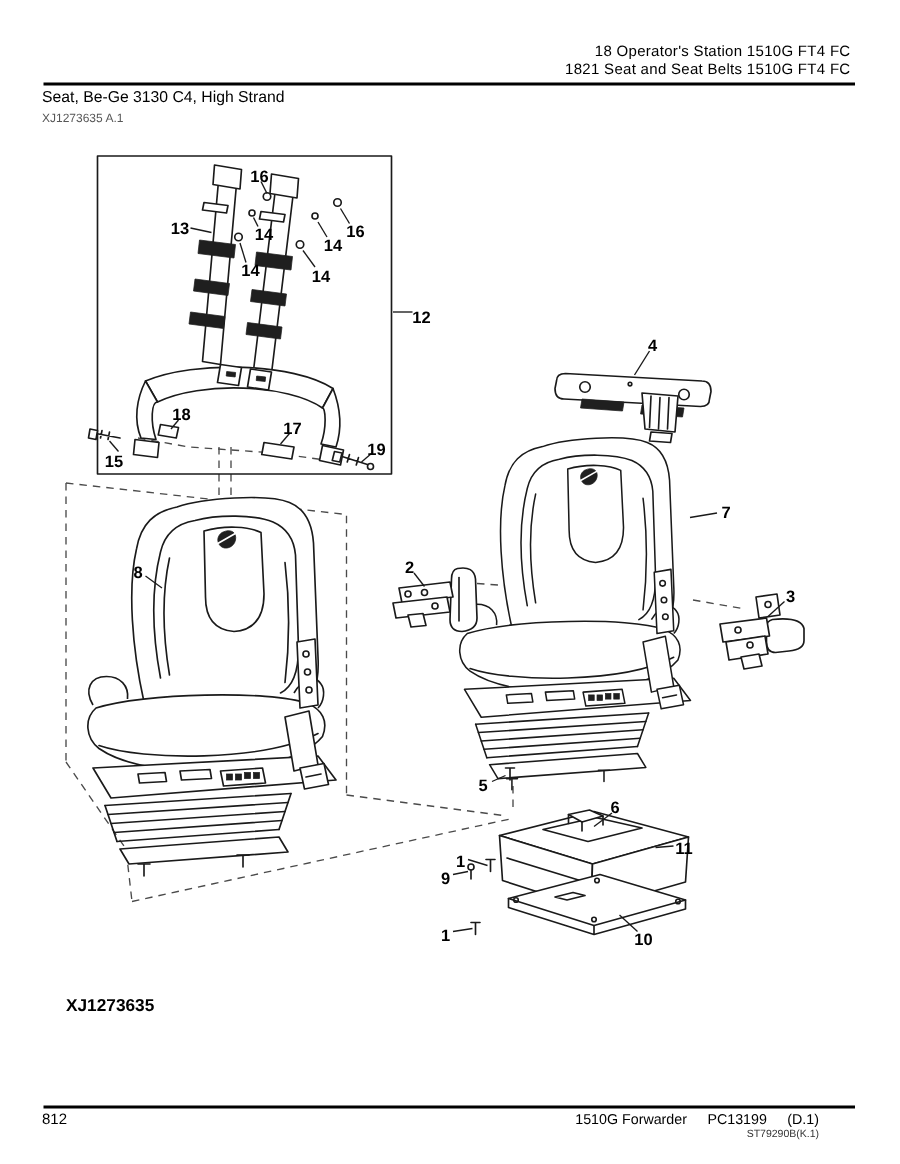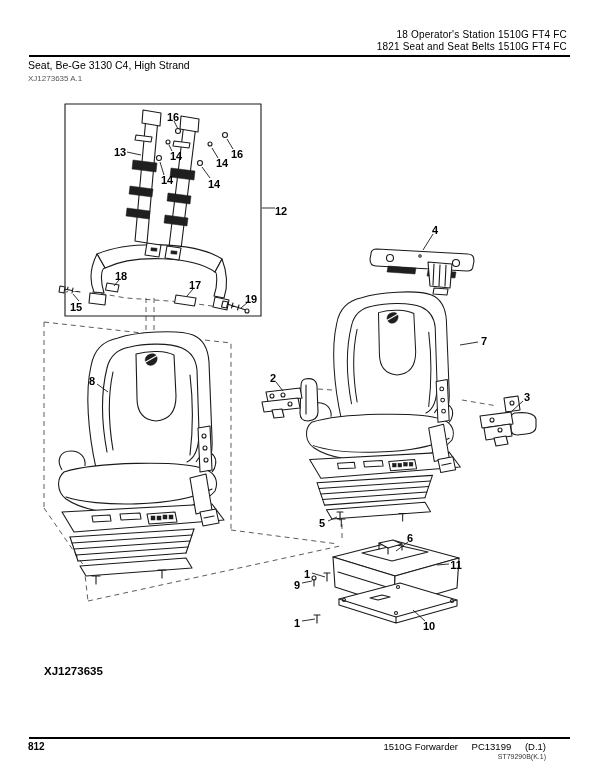--- a/index.html
+++ b/index.html
@@ -6,21 +6,21 @@
   body{
     width:600px;height:776px;background:#ffffff;position:relative;overflow:hidden;
     font-family:"Liberation Sans",sans-serif;color:#000;
   }
   .hdr{position:absolute;top:29px;right:33px;text-align:right;font-weight:normal;font-size:10px;line-height:12px;letter-spacing:.2px;}
   .hdr-rule{position:absolute;top:55px;left:29px;width:541px;height:2px;background:#000;}
   .title{position:absolute;top:59px;left:28px;font-weight:normal;font-size:10.5px;}
   .subtitle{position:absolute;top:74px;left:28px;font-size:8px;color:#575757;text-align:center;}
   .fig-label{position:absolute;top:640px;left:44px;font-weight:bold;font-size:11.5px;margin-top:25px;}
   .ftr-rule{position:absolute;top:737px;left:29px;width:541px;height:1.5px;background:#000;}
-  .ftr-left{position:absolute;top:741px;left:28px;font-weight:bold;font-size:10px;}
+  .ftr-left{position:absolute;top:741px;left:28px;font-weight:normal;font-size:10px;}
   .ftr-right{position:absolute;top:741px;right:54px;font-size:9.5px;white-space:nowrap;}
   .ftr-right span{margin-left:11px;margin-top:10px;}
   .ftr-code{position:absolute;top:753px;right:54px;font-size:7px;color:#333;}
   svg.diagram{position:absolute;top:0;left:0;}
   .art{stroke:#1a1a1a;stroke-width:1.1;fill:none;stroke-linejoin:round;stroke-linecap:round;}
   .artw{stroke:#1a1a1a;stroke-width:1.1;fill:#ffffff;stroke-linejoin:round;}
   .dark{fill:#1f1f1f;stroke:#1f1f1f;stroke-width:.5;}
   .dash{stroke:#4a4a4a;stroke-width:.9;fill:none;stroke-dasharray:5 4;}
   #callouts text{font:bold 11px "Liberation Sans",sans-serif;fill:#000;text-anchor:middle;}
   #callouts line{stroke:#1a1a1a;stroke-width:.9;}

